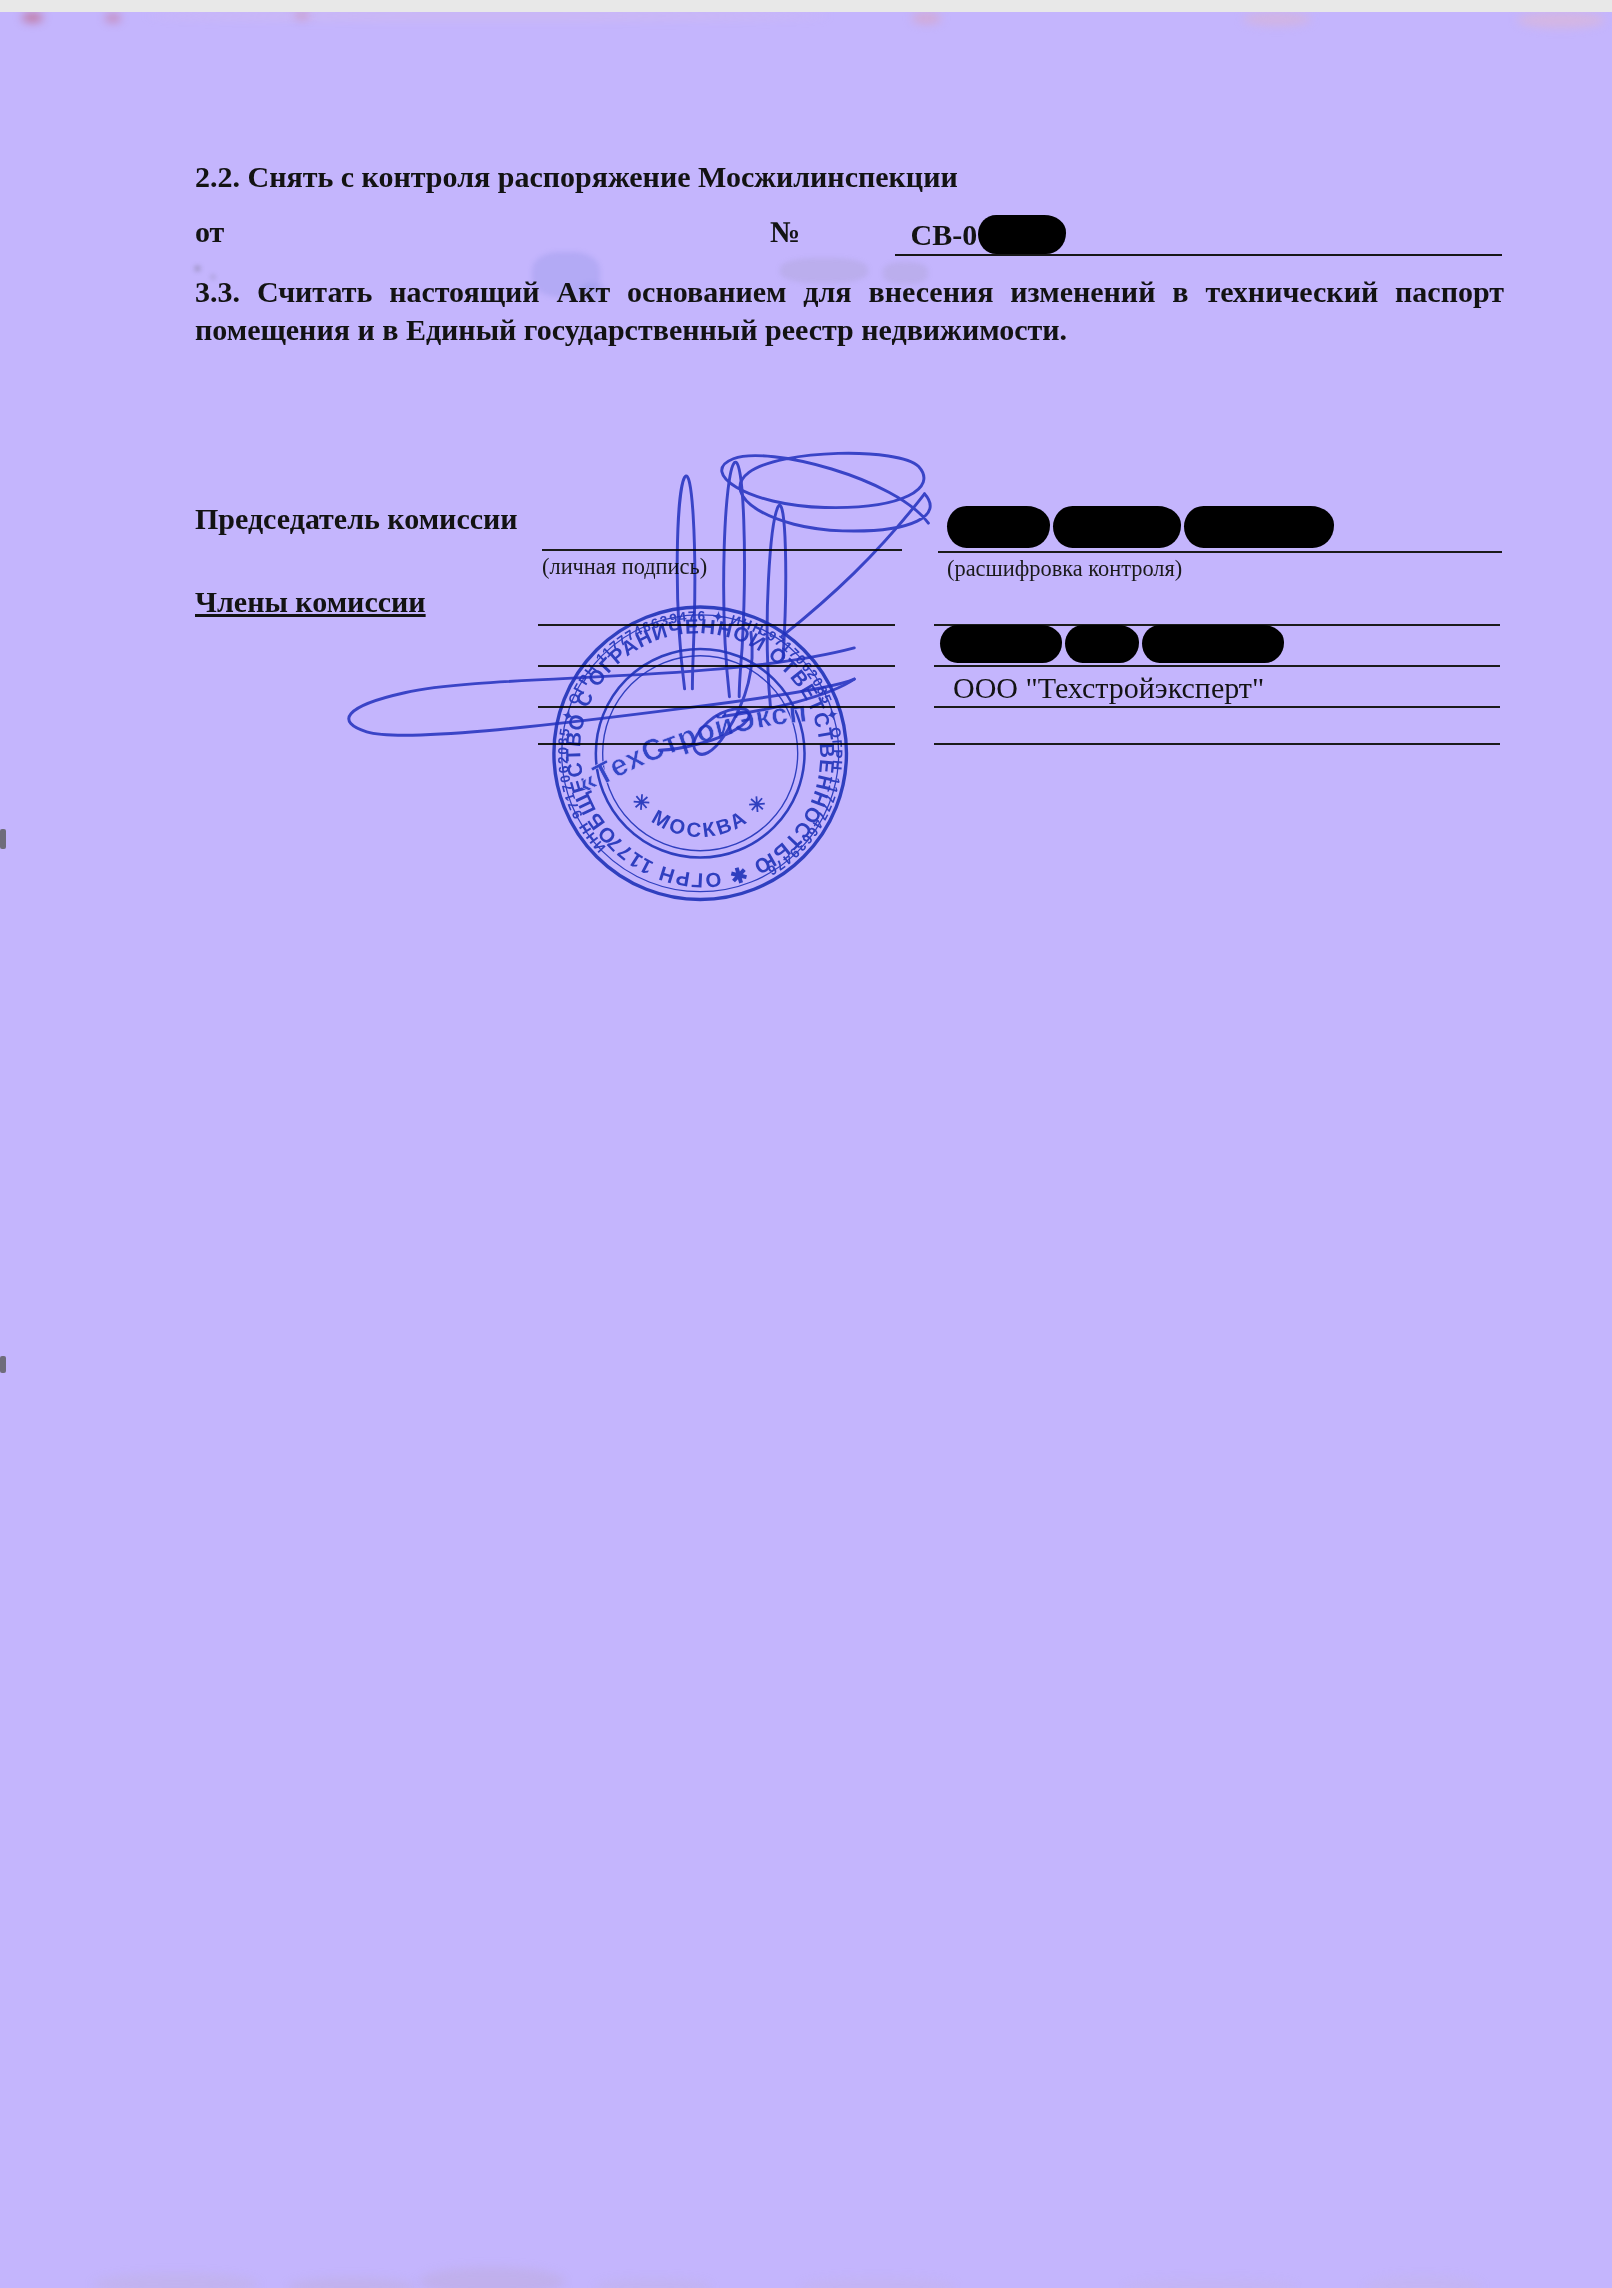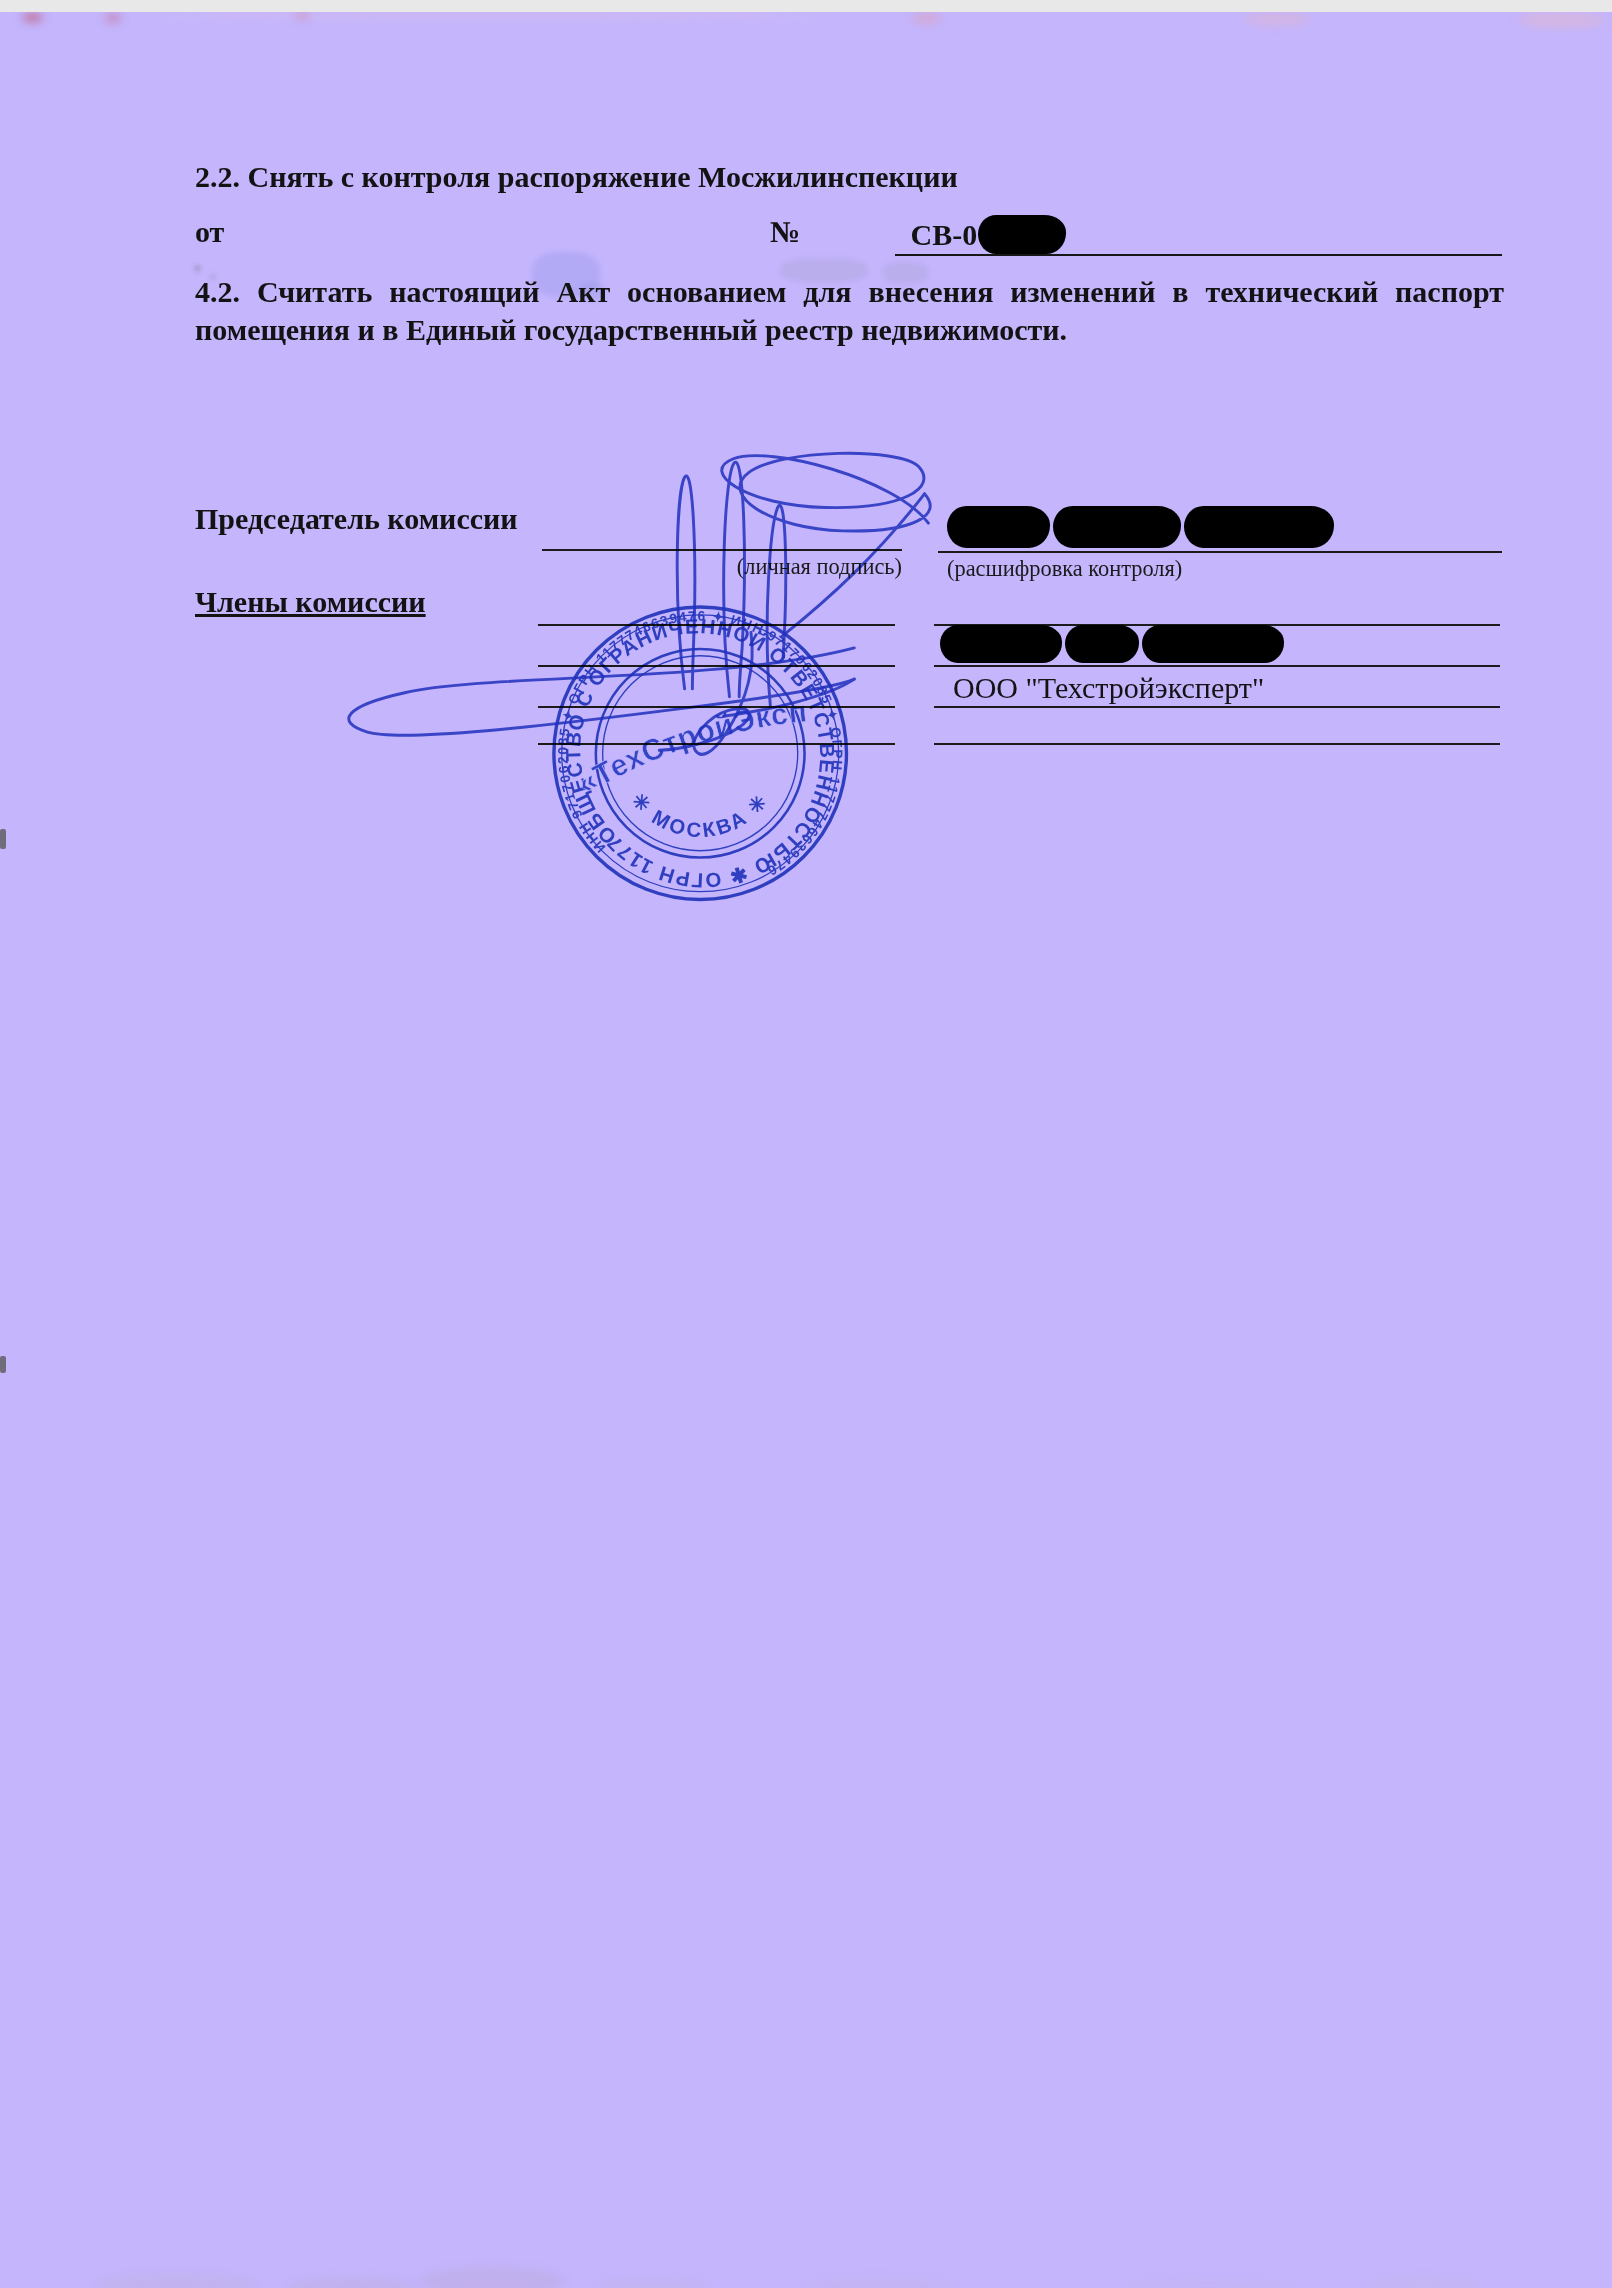--- a/index.html
+++ b/index.html
@@ -63,27 +63,27 @@
     <span class="pill" style="display:inline-block;width:88px;height:39px;margin-left:1px;"></span>
   </div>
 
   <div class="ghost" style="left:195px;top:254px;width:4.9px;height:4.9px;background:rgba(80,80,80,.5);border-radius:50%;"></div>
   <div class="ghost" style="left:211px;top:263px;width:3.9px;height:3.9px;background:rgba(90,90,90,.4);border-radius:50%;"></div>
   <div class="ghost" style="left:532px;top:240px;width:68px;height:45px;background:rgba(95,115,205,.16);border-radius:40%;"></div>
   <div class="ghost" style="left:580px;top:271px;width:25px;height:17.6px;background:rgba(95,115,205,.14);border-radius:40%;"></div>
   <div class="ghost" style="left:780px;top:246px;width:88px;height:25px;background:rgba(120,120,125,.12);border-radius:40%;"></div>
   <div class="ghost" style="left:883px;top:250px;width:45px;height:21.5px;background:rgba(120,120,125,.12);border-radius:40%;"></div>
 
-  <div class="abs body-text bold just" style="left:195px;top:261px;width:1309px;">4.2. Считать настоящий Акт основанием для внесения изменений в технический паспорт помещения и в Единый государственный реестр недвижимости.</div>
+  <div class="abs body-text bold just" style="left:195px;top:261px;width:1309px;">3.3. Считать настоящий Акт основанием для внесения изменений в технический паспорт помещения и в Единый государственный реестр недвижимости.</div>
 
 
   <div class="abs body-text bold" style="left:195px;top:488px;text-align:center;">Председатель комиссии</div>
 
   <div class="rule" style="left:542px;top:537px;width:360px;"></div>
-  <div class="abs caption" style="left:542px;top:542px;width:360px;text-align:right;">(личная подпись)</div>
+  <div class="abs caption" style="left:542px;top:542px;width:360px;text-align:left;">(личная подпись)</div>
 
   <div class="pill-row" style="left:947px;top:494px;height:42px;">
     <span class="pill" style="width:103px;height:42px;"></span>
     <span class="pill" style="width:128px;height:42px;"></span>
     <span class="pill" style="width:150px;height:42px;"></span>
   </div>
   <div class="rule" style="left:938px;top:539px;width:564px;"></div>
   <div class="abs caption" style="left:947px;top:544px;">(расшифровка контроля)</div>
 
   <div class="abs body-text bold" style="left:195px;top:571px;text-decoration:underline;">Члены комиссии</div>

